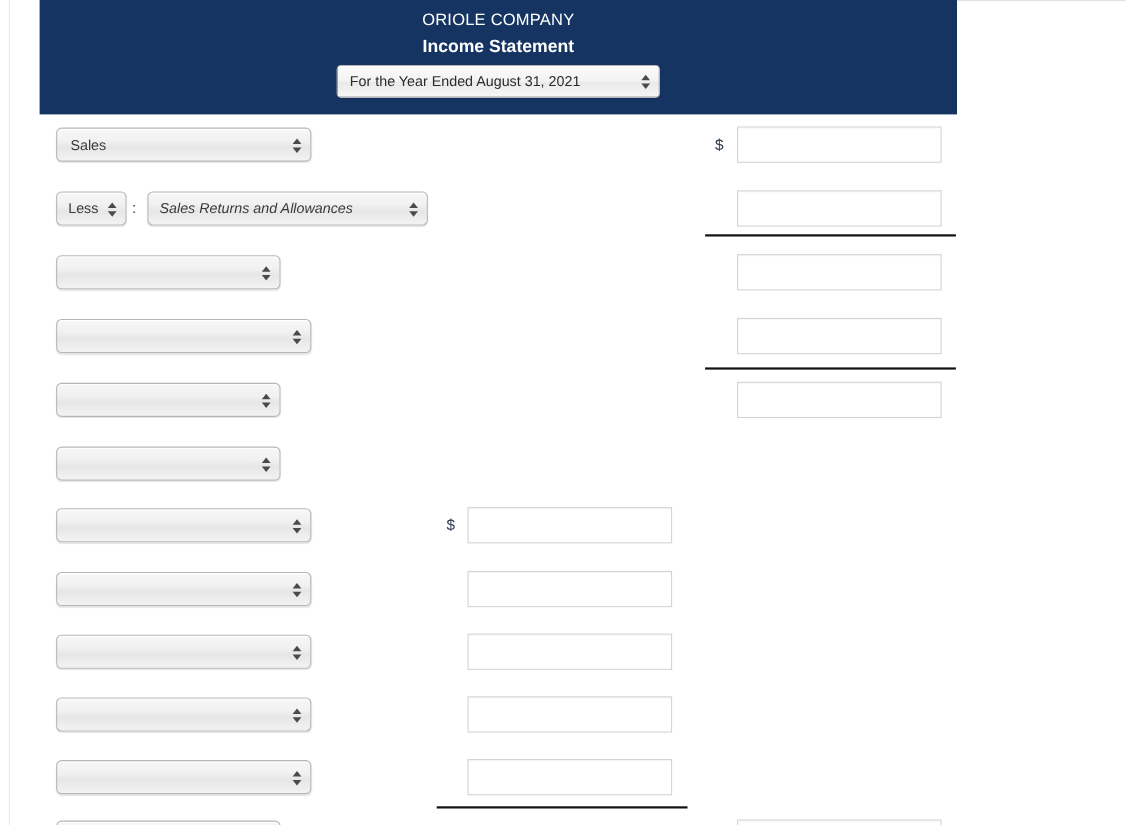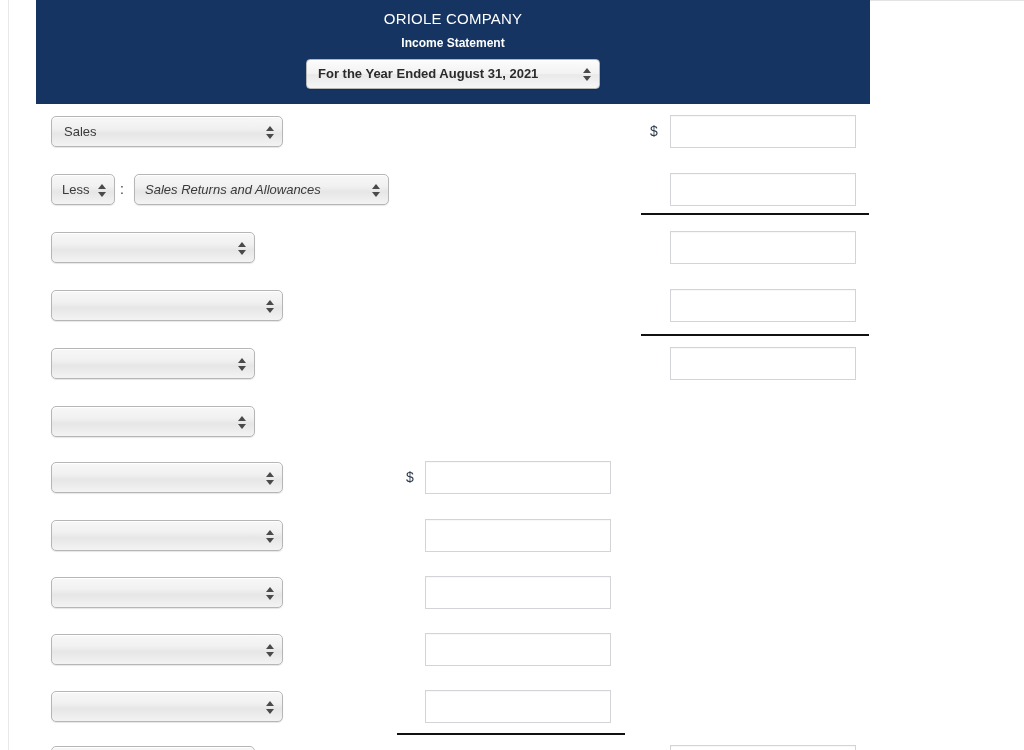--- a/index.html
+++ b/index.html
@@ -33,21 +33,21 @@
     color: #ffffff;
     text-align: center;
   }
   .stmt-company {
     position: absolute; left: 0; top: 9px; width: 100%;
     font-size: 15px; font-weight: normal; letter-spacing: .2px;
     line-height: 20px;
   }
   .stmt-title {
     position: absolute; left: 0; top: 33px; width: 100%;
-    font-size: 12px; font-weight: bold;
+    font-size: 16px; font-weight: bold;
     line-height: 20px;
   }
   .period-wrap {
     position: absolute; left: 0; top: 59px; width: 100%;
     display: flex; justify-content: center;
   }
 
   
   .sel {
     position: relative;
@@ -63,21 +63,21 @@
     padding: 0 22px 0 10px;
     white-space: nowrap;
     overflow: hidden;
     text-align: left;
     cursor: default;
   }
   .sel.period {
     height: 30px;
     line-height: 28px;
     font-size: 13px;
-    font-weight: bold;
+    font-weight: normal;
     color: #2b2b2b;
     padding: 0 26px 0 11px;
     border-radius: 4px;
     background: linear-gradient(to bottom, #fcfcfc 0%, #f2f2f2 50%, #e9e9e9 52%, #f6f6f6 100%);
   }
   .sel .arrows {
     position: absolute;
     right: 7px; top: 50%;
     width: 9px; height: 15px;
     margin-top: -7px;

